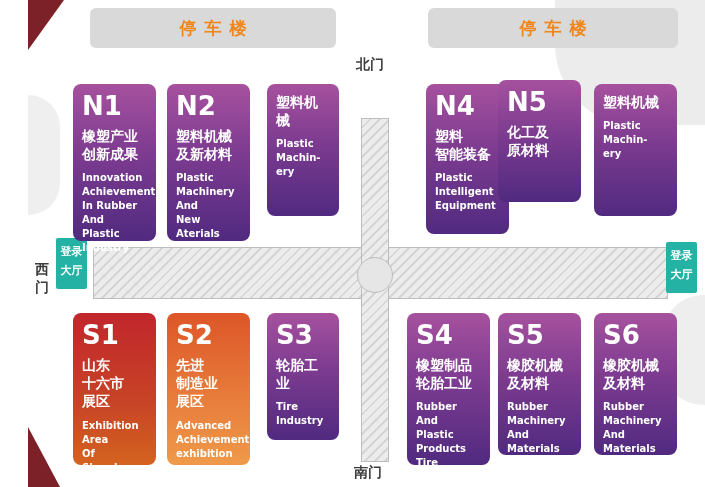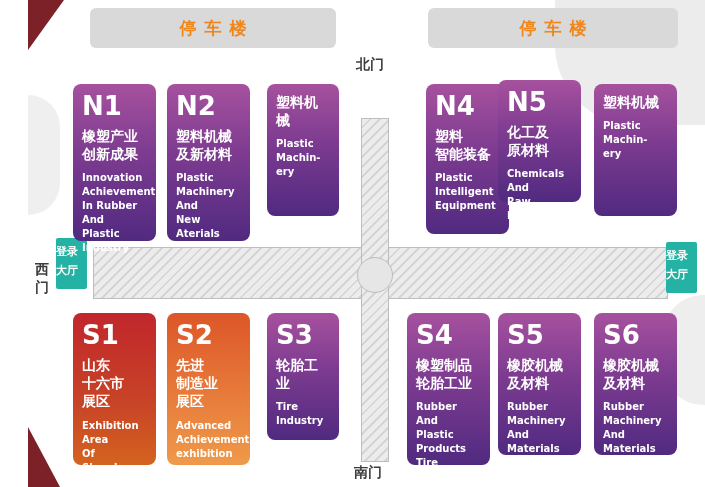--- a/index.html
+++ b/index.html
@@ -28,21 +28,21 @@
 
   .corridor { position:absolute;
               background:repeating-linear-gradient(135deg,#ececec 0 5px,#d5d5d5 5px 7px);
               border:1px solid #bdbdbd; }
   .corridor-h { left:65px; top:247px; width:575px; height:52px; }
   .corridor-v { left:333px; top:118px; width:28px; height:344px; }
   .corridor-arch { position:absolute; left:329px; top:257px; width:36px; height:36px;
                    border-radius:50%; background:#e6e6e6; border:1px solid #bdbdbd; }
 
   .login { position:absolute; width:31px; height:51px; background:#23b2a3; color:#fff;
-           font-size:11px; font-weight:bold; white-space:pre-line;
+           font-size:11px; font-weight:bold; text-align:center; white-space:pre-line;
            padding-top:5px; line-height:1.7; border-radius:2px; }
   .login-left { left:28px; top:238px; }
   .login-right { left:638px; top:242px; }
 
   .hall { position:absolute; border-radius:8px; color:#ffffff; padding:9px 8px 8px 9px; }
   .hall.purple { background:linear-gradient(180deg,#a6519e 0%,#7c3b90 45%,#502a80 100%); }
   .hall.red    { background:linear-gradient(180deg,#c1262c 0%,#c84426 60%,#d4631f 100%); }
   .hall.orange { background:linear-gradient(180deg,#dd5628 0%,#ef9a4a 100%); }
   .hall-id    { font-size:26px; font-weight:bold; line-height:1; margin-bottom:8px; }
   .hall-title { font-size:14px; font-weight:bold; line-height:1.3; white-space:pre-line; margin-bottom:8px; }
@@ -109,22 +109,20 @@
     <div class="hall-title">塑料
 智能装备</div>
     <div class="hall-sub">Plastic
 Intelligent
 Equipment</div>
   </div>
   <div class="hall purple" style="left:470px;top:80px;width:83px;height:122px">
     <div class="hall-id">N5</div>
     <div class="hall-title">化工及
 原材料</div>
-    <div class="hall-sub">Chemicals And
-Raw Materials</div>
   </div>
   <div class="hall purple" style="left:566px;top:84px;width:83px;height:132px">
     <div class="hall-title">塑料机械</div>
     <div class="hall-sub">Plastic Machin-
 ery</div>
   </div>
 
   <div class="hall red" style="left:45px;top:313px;width:83px;height:152px">
     <div class="hall-id">S1</div>
     <div class="hall-title">山东

